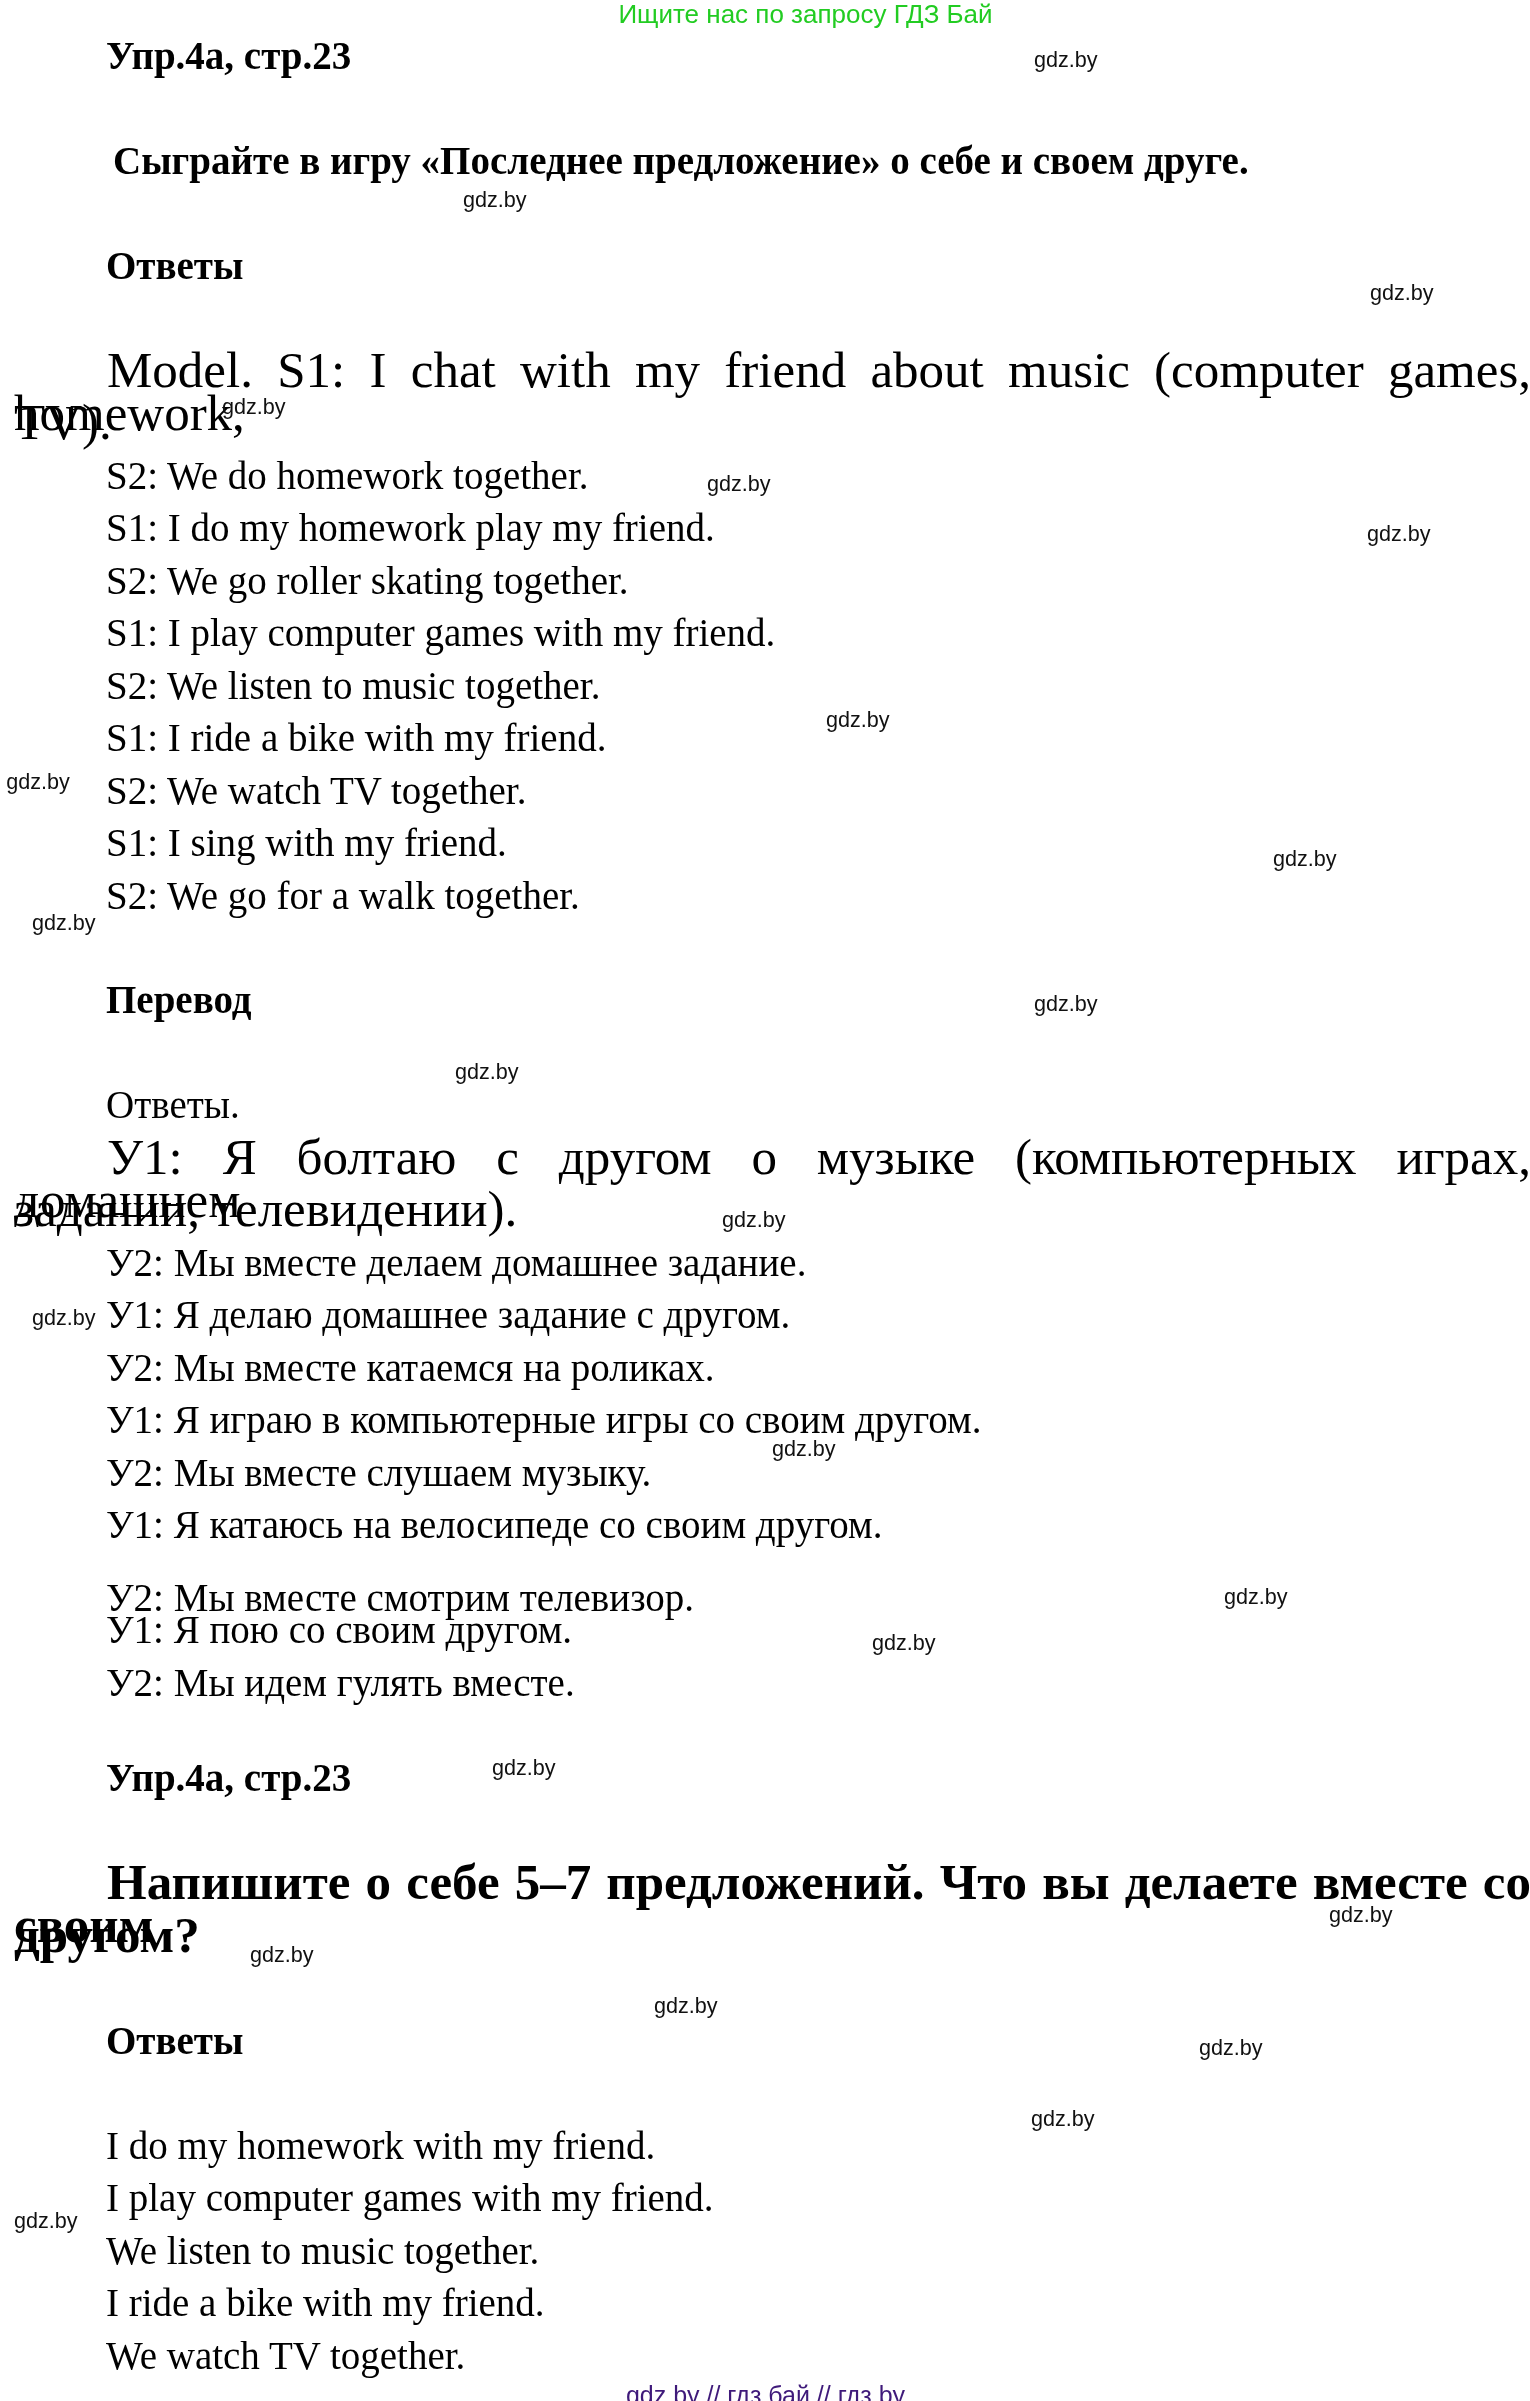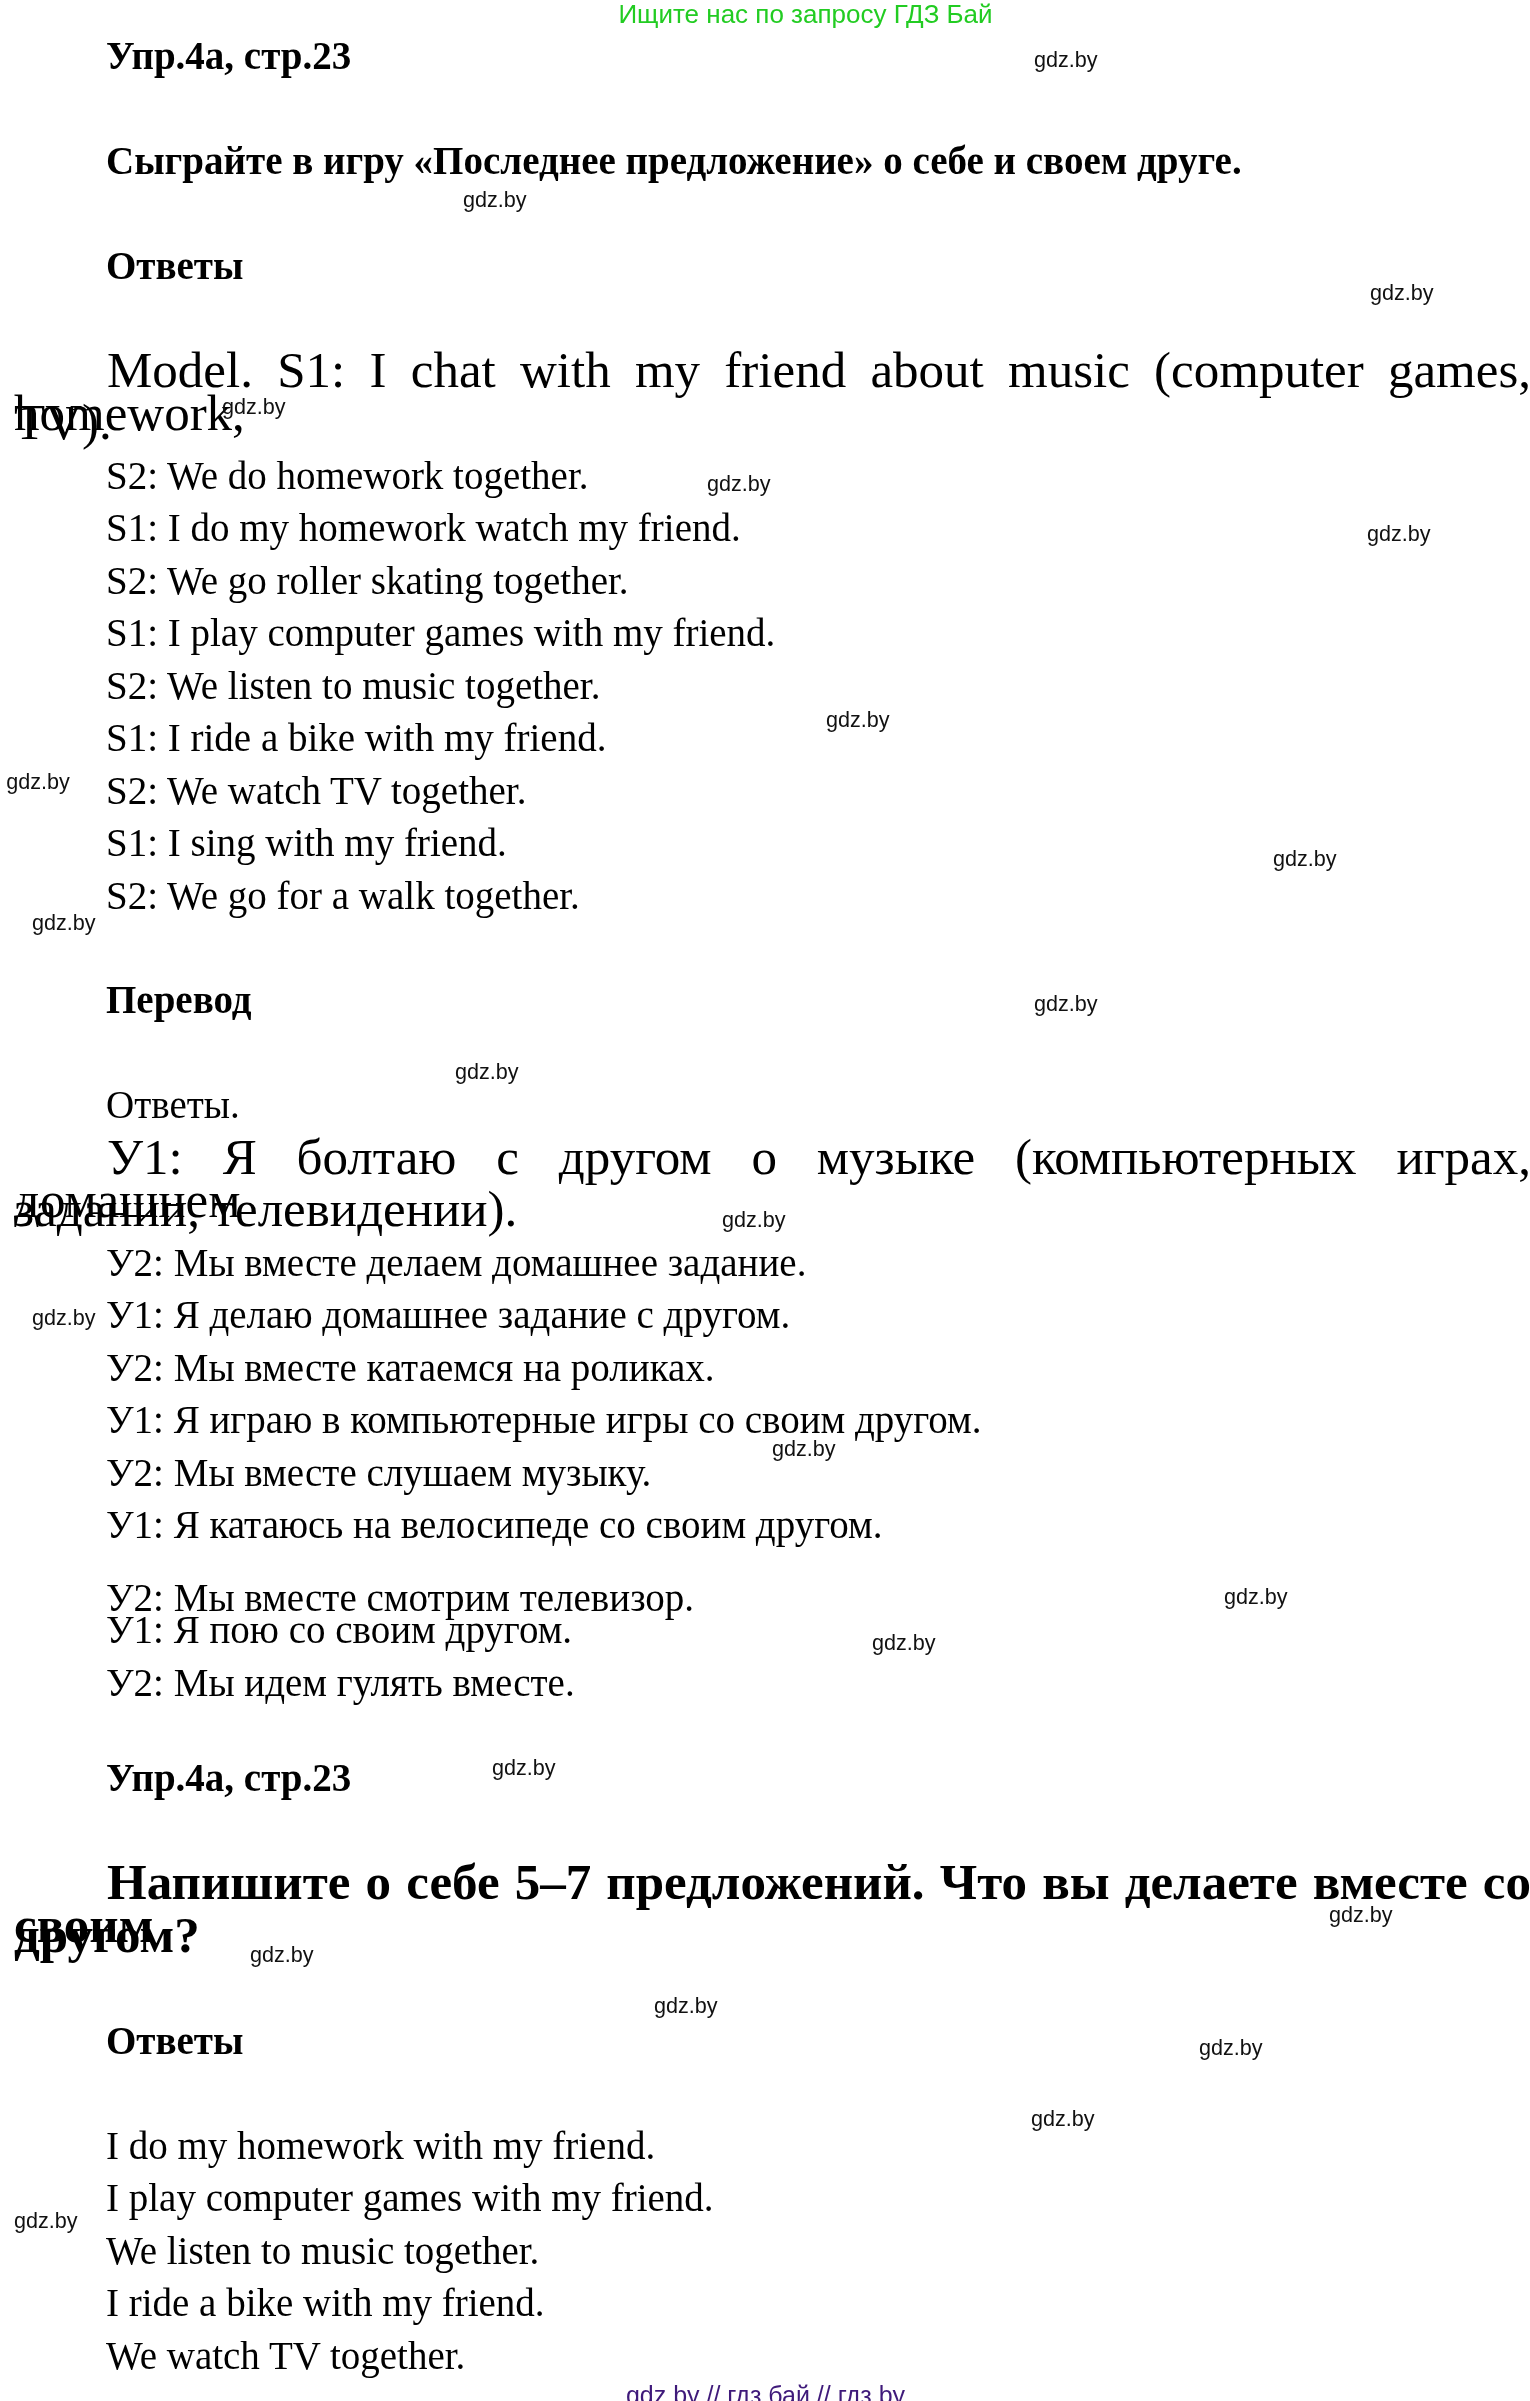--- a/index.html
+++ b/index.html
@@ -18,28 +18,28 @@
   .bold { font-weight:bold; }
   .wm { position:absolute; font-family:"Liberation Sans","DejaVu Sans",sans-serif;
         font-size:21.6px; line-height:23px; color:#111; white-space:nowrap; }
 </style>
 </head>
 <body>
 
 <div class="banner">Ищите нас по запросу ГДЗ Бай</div>
 
 <div class="line bold" style="top:34px;">Упр.4а, стр.23</div>
-<div class="line bold" style="top:139px;">Сыграйте в игру «Последнее предложение» о себе и своем друге.</div>
+<div class="line bold" style="top:139px;margin-left:7px;">Сыграйте в игру «Последнее предложение» о себе и своем друге.</div>
 <div class="line bold" style="top:244px;">Ответы</div>
 
 <div class="full justify" style="top:349px;"><span class="indent"></span><span>Model. S1: I chat with my friend about music (computer games, homework,</span></div>
 <div class="full" style="top:401px;">TV).</div>
 
 <div class="line" style="top:454px;">S2: We do homework together.</div>
-<div class="line" style="top:506px;">S1: I do my homework watch my friend.</div>
+<div class="line" style="top:506px;">S1: I do my homework play my friend.</div>
 <div class="line" style="top:559px;">S2: We go roller skating together.</div>
 <div class="line" style="top:611px;">S1: I play computer games with my friend.</div>
 <div class="line" style="top:664px;">S2: We listen to music together.</div>
 <div class="line" style="top:716px;">S1: I ride a bike with my friend.</div>
 <div class="line" style="top:769px;">S2: We watch TV together.</div>
 <div class="line" style="top:821px;">S1: I sing with my friend.</div>
 <div class="line" style="top:874px;">S2: We go for a walk together.</div>
 
 <div class="line bold" style="top:978px;">Перевод</div>
 <div class="line" style="top:1083px;">Ответы.</div>

